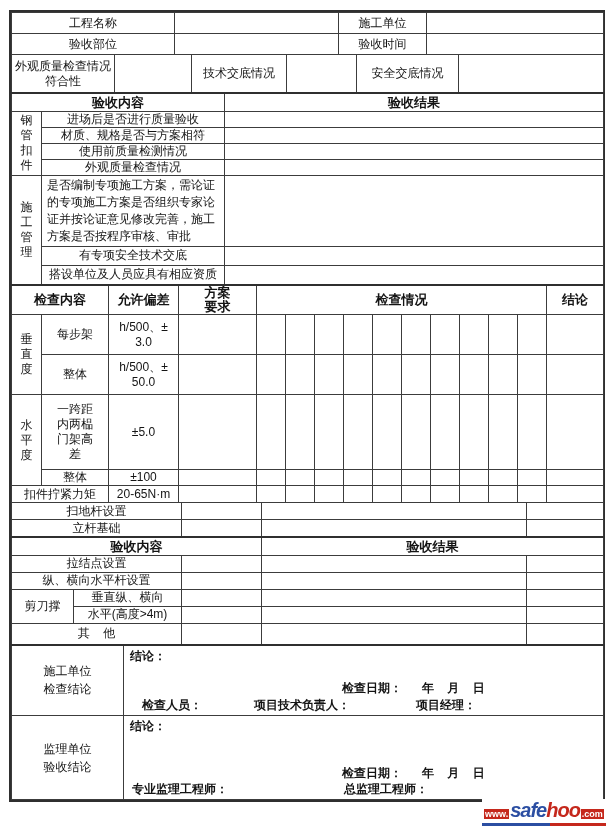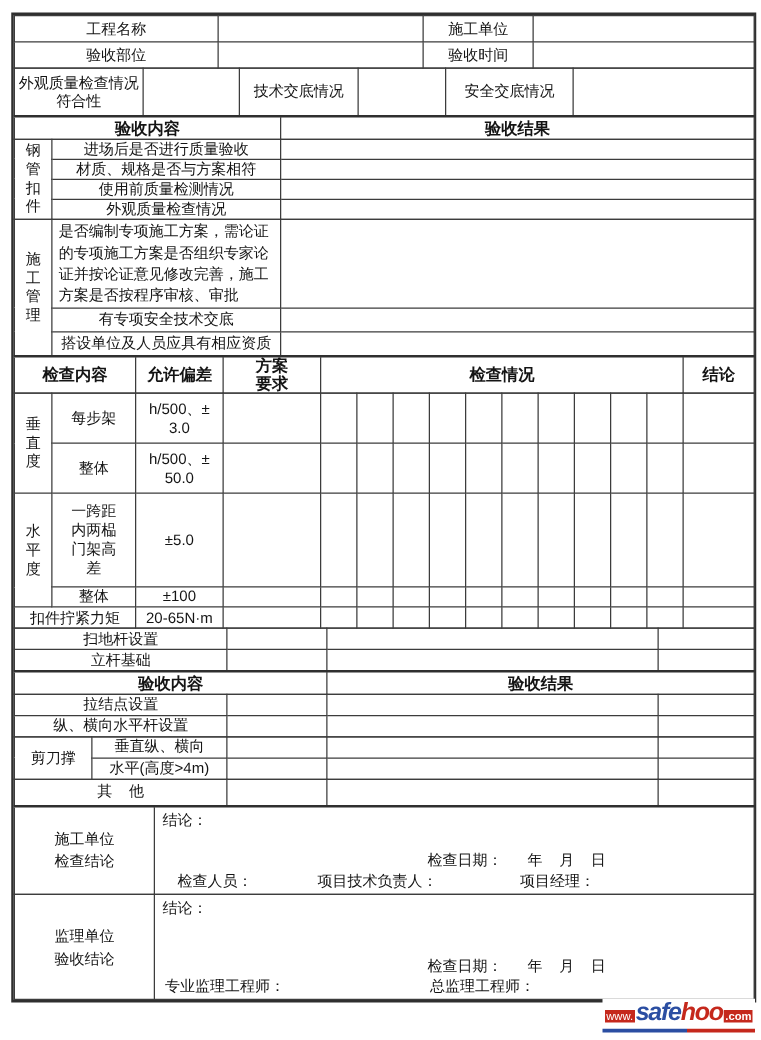--- a/index.html
+++ b/index.html
@@ -11,27 +11,27 @@
   table.bt2{border-top:2px solid #2f2f2f;}
   td.c{border:1px solid #3c3c3c;padding:0 2px;font-size:12px;color:#141414;
        text-align:center;vertical-align:middle;overflow:hidden;line-height:15px;}
   td.left{text-align:left;padding-left:5px;}
   td.hdr{font-weight:bold;font-size:13px;}
   .pre{white-space:pre-line;}
   .v16{line-height:16px;}
   .v25{line-height:25px;}
   .v26{line-height:26px;}
   .sm{font-size:11px;line-height:14px;}
-  td.rel{position:relative;}
+  td.rel{position:relative;font-weight:bold;}
   .abs{position:absolute;font-size:12px;color:#141414;white-space:pre;}
   
   #wm{position:absolute;left:482px;top:799px;display:flex;align-items:baseline;
       background:#fff;padding:0 2px 1px 2px;border-bottom:3px solid;
       border-image:linear-gradient(90deg,#2b4ea2 0 55%,#c5281c 55% 100%) 1;z-index:5;}
-  #wm .w-pre{font-size:9px;font-weight:normal;color:#fff;background:#c5281c;padding:0 1px;margin-right:1px;}
+  #wm .w-pre{font-size:9px;font-weight:bold;color:#fff;background:#c5281c;padding:0 1px;margin-right:1px;}
   #wm .w-blue{font-size:20px;font-weight:bold;font-style:italic;color:#2b4ea2;letter-spacing:-1px;}
   #wm .w-red{font-size:20px;font-weight:bold;font-style:italic;color:#c5281c;letter-spacing:-1px;}
   #wm .w-suf{font-size:9px;font-weight:bold;color:#fff;background:#c5281c;padding:0 1px;margin-left:1px;}
 </style>
 </head>
 <body>
 
 <div id="page">
 <div id="sheet">
 

